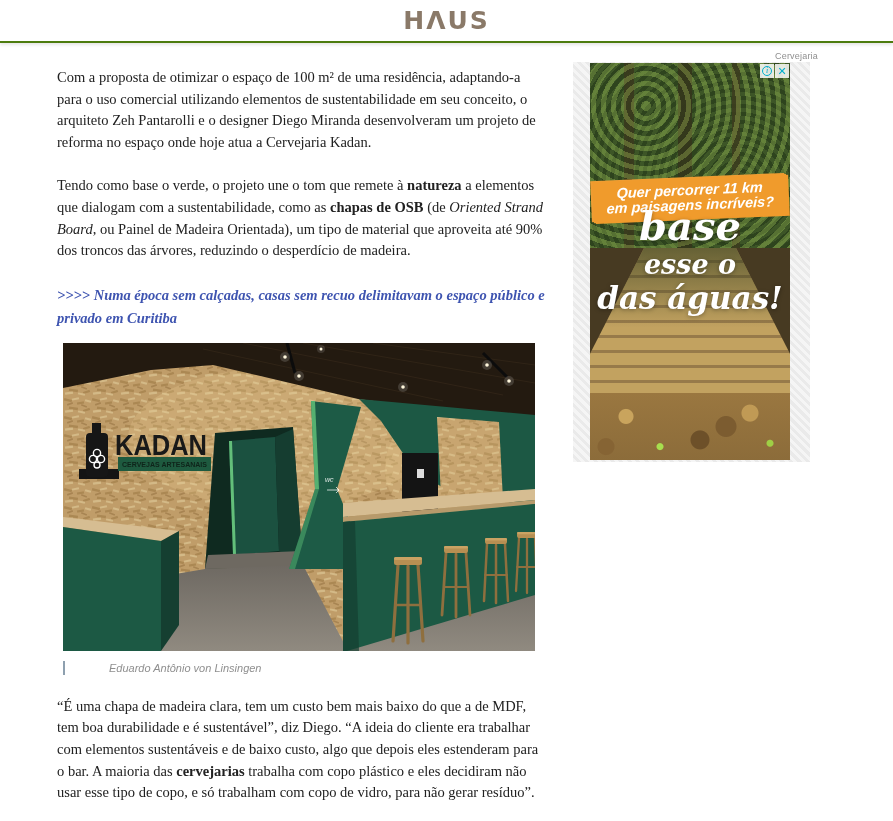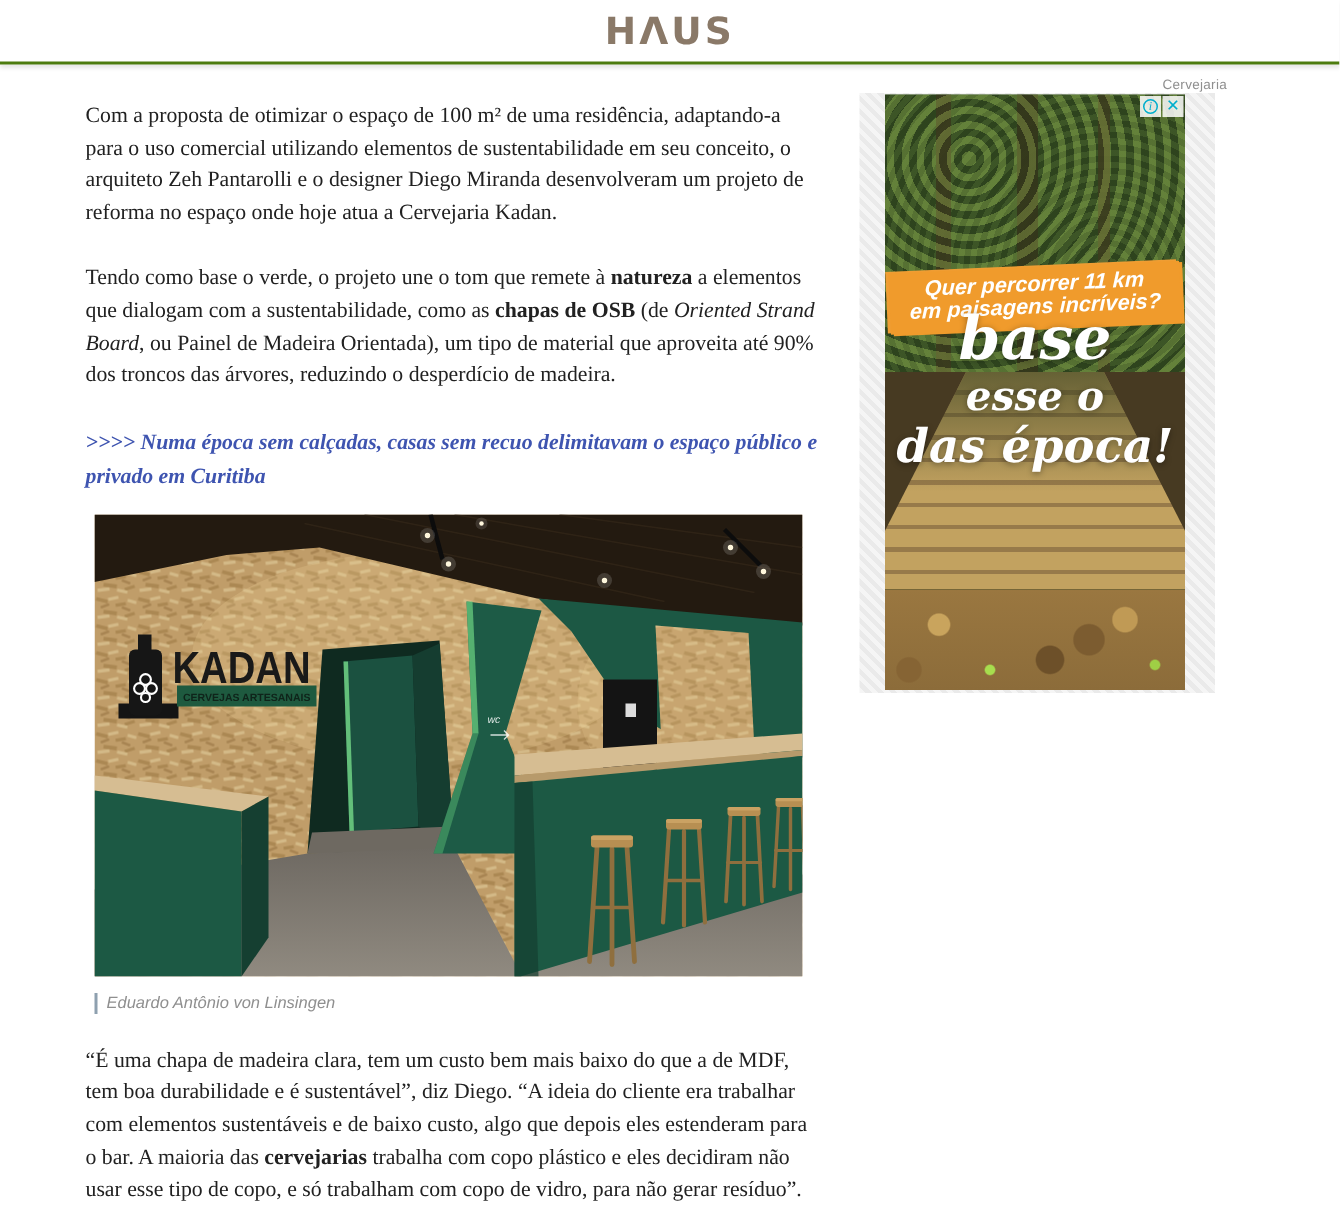--- a/index.html
+++ b/index.html
@@ -23,21 +23,21 @@
   .body-p{
     font-size:14.5px; line-height:21.6px; color:#212121; margin-bottom:22px;
   }
   .article-link{
     font-size:14.5px; line-height:23px; font-weight:bold; font-style:italic;
     color:#3e54b0; margin-bottom:13px; cursor:pointer;
   }
   figure{ margin-left:6px; width:416px; }
   figcaption{
     margin-top:6px; font-family:"Liberation Sans", sans-serif; font-style:italic;
-    font-size:11px; color:#8f8f8f; display:flex; align-items:center;
+    font-size:11px; color:#8f8f8f; display:flex; align-items:center;gap:38px;
   }
   .cap-bar{ display:inline-block; width:2px; height:14px; background:#8ea0af; margin-right:6px; }
   .p-after-photo{ margin-top:21px; margin-bottom:0; }
   
   .ad-label{
     position:absolute; top:51px; right:75px; font-family:"Liberation Sans", sans-serif;
     font-size:9px; color:#8f8f8f; letter-spacing:.2px;
   }
   .ad-slot{
     position:absolute; left:573px; top:62px; width:237px; height:400px;
@@ -290,21 +290,21 @@
       <div class="planks"></div>
     </div>
     <div class="ground"></div>
     <div class="ad-banner">
       <span>Quer percorrer 11 km</span>
       <span>em paisagens incríveis?</span>
     </div>
     <div class="ad-script">
       <div class="l0">base</div>
       <div class="l1">esse o</div>
-      <div class="l3">das época!</div>
+      <div class="l3">das águas!</div>
     </div>
     <div class="ad-icons">
       <span class="chip">
         <span class="info-glyph">i</span>
       </span>
       <span class="chip">
         <span class="close-glyph">✕</span>
       </span>
     </div>
   </div>

